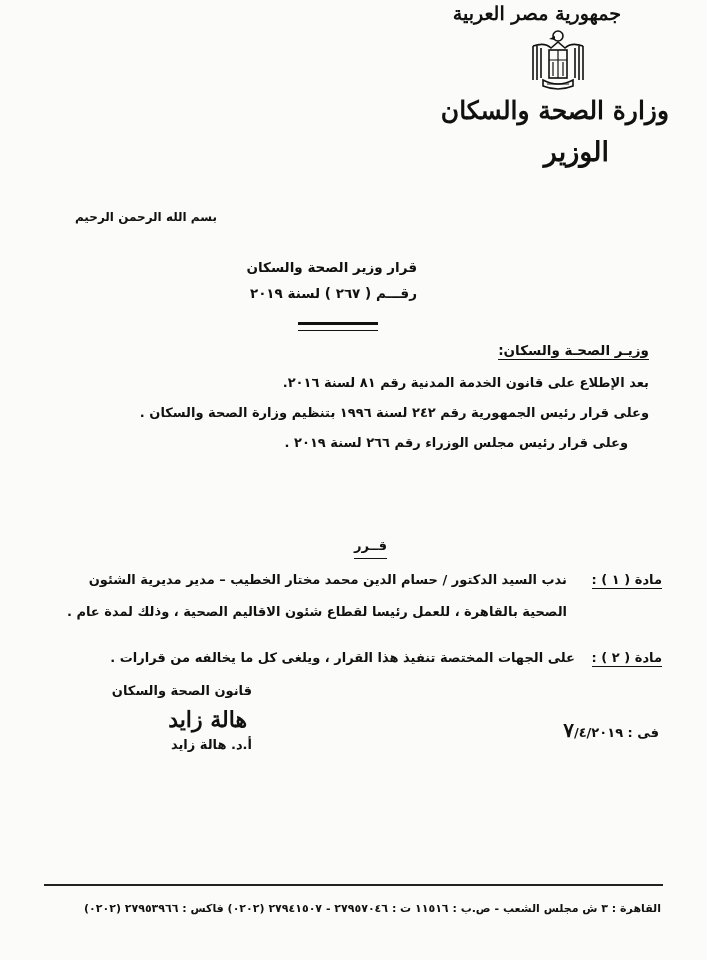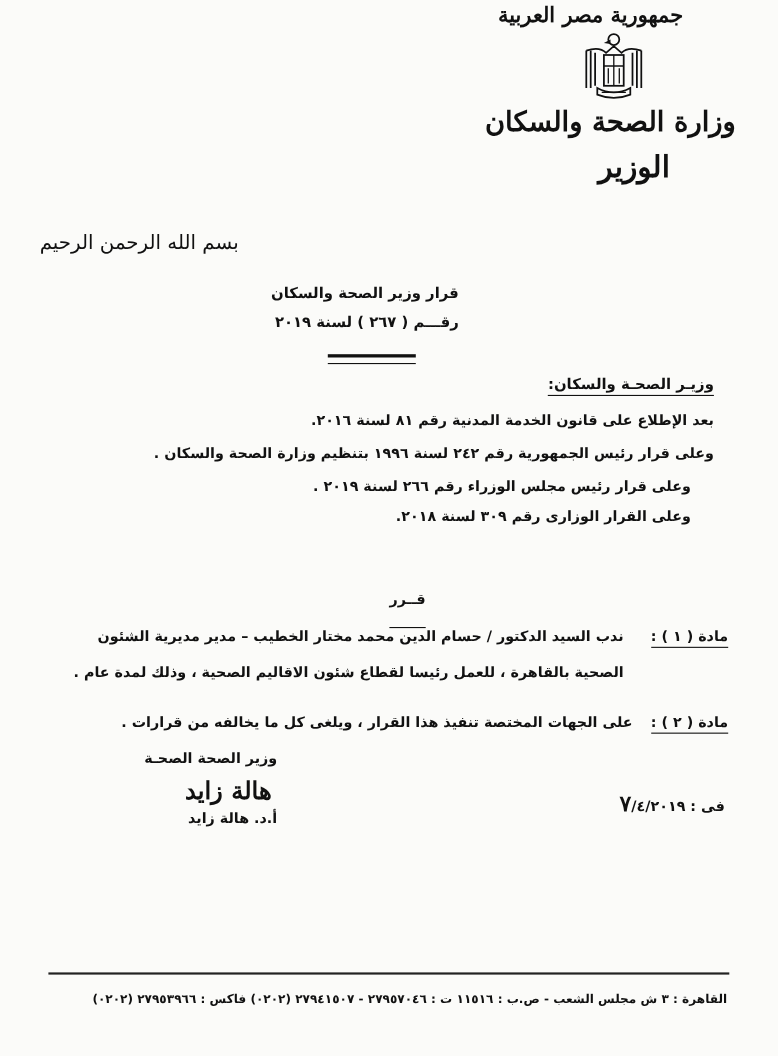--- a/index.html
+++ b/index.html
@@ -6,33 +6,33 @@
   body {
     width:707px; height:960px; background:#fbfbf9; position:relative; overflow:hidden;
     font-family:"DejaVu Sans", sans-serif; color:#111;
   }
   .page { position:absolute; inset:0; direction:rtl;border-radius:23px; }
   .abs { position:absolute; white-space:nowrap; }
   .hdr-line1 { right:86px; top:2px; font-family:"DejaVu Serif", serif; font-size:19px; font-weight:bold; }
   .emblem { right:120px; top:28px; width:58px; height:68px; }
   .hdr-line2 { right:38px; top:96px; font-family:"DejaVu Serif", serif; font-size:25px; font-weight:bold; }
   .hdr-line3 { right:98px; top:136px; font-family:"DejaVu Serif", serif; font-size:27px; font-weight:bold; }
-  .basmala { right:490px; top:210px; font-size:18px; font-weight:normal; }
+  .basmala { right:490px; top:210px; font-size:12px; font-weight:bold; }
   .dec-title { right:290px; top:259px; font-size:13.5px; font-weight:bold; }
   .dec-num { right:290px; top:285px; font-size:13.5px; font-weight:bold; }
   .rule1 { left:298px; width:80px; top:322px; height:0; border-top:3px solid #111; }
   .rule2 { left:298px; width:80px; top:330px; height:0; border-top:1px solid #111; }
   .addressee { right:58px; top:342px; font-size:13.5px; font-weight:bold; border-bottom:1.5px solid #111; padding-bottom:1px; }
   .recital { font-size:13px; font-weight:bold;text-align:right; }
   .r1 { right:58px; top:375px; }
   .r2 { right:58px; top:405px; }
   .r3 { right:79px; top:435px; }
   .r4 { right:79px; top:463px; }
   .r5 { right:79px; top:492px; }
-  .decided { right:320px; top:538px; font-size:13px; font-weight:bold; border-bottom:1.5px solid #111; padding-bottom:17px; letter-spacing:6px; }
+  .decided { right:320px; top:538px; font-size:13px; font-weight:bold; border-bottom:1.5px solid #111; padding-bottom:5px; letter-spacing:6px; }
   .art-label { font-size:13px; font-weight:bold; border-bottom:1.5px solid #111; padding-bottom:1px; }
   .a1-label { right:45px; top:572px; }
   .a1-text { right:140px; top:572px; font-size:13px; font-weight:bold; }
   .a1-text2 { right:140px; top:604px; font-size:13px; font-weight:bold; }
   .a2-label { right:45px; top:650px; }
   .a2-text { right:132px; top:650px; font-size:13px; font-weight:bold; }
   .sig-title { right:455px; top:683px; font-size:13px; font-weight:bold; }
   .sig-scrawl { right:460px; top:706px; font-size:22px; font-weight:bold; font-family:"DejaVu Serif", serif; }
   .sig-name { right:455px; top:737px; font-size:13px; font-weight:bold; }
   .date { right:48px; top:718px; font-size:13px; font-weight:bold;margin-left:13px; }
@@ -69,32 +69,31 @@
   <div class="abs dec-title">قرار وزير الصحة والسكان</div>
   <div class="abs dec-num">رقـــم ( ٢٦٧ ) لسنة ٢٠١٩</div>
   <div class="abs rule1"></div>
   <div class="abs rule2"></div>
 
   <div class="abs addressee">وزيـر الصحـة والسكان:</div>
 
   <div class="abs recital r1">بعد الإطلاع على قانون الخدمة المدنية رقم ٨١ لسنة ٢٠١٦.</div>
   <div class="abs recital r2">وعلى قرار رئيس الجمهورية رقم ٢٤٢ لسنة ١٩٩٦ بتنظيم وزارة الصحة والسكان .</div>
   <div class="abs recital r3">وعلى قرار رئيس مجلس الوزراء رقم ٢٦٦ لسنة ٢٠١٩ .</div>
-  <div class="abs recital r4">وعلى القرار الوزارى رقم ٣٠٩ لسنة ٢٠١٨.</div>
 
   <div class="abs decided">قــرر</div>
 
   <div class="abs art-label a1-label">مادة ( ١ ) :</div>
   <div class="abs a1-text">ندب السيد الدكتور / حسام الدين محمد مختار الخطيب – مدير مديرية الشئون</div>
   <div class="abs a1-text2">الصحية بالقاهرة ، للعمل رئيسا لقطاع شئون الاقاليم الصحية ، وذلك لمدة عام .</div>
 
   <div class="abs art-label a2-label">مادة ( ٢ ) :</div>
   <div class="abs a2-text">على الجهات المختصة تنفيذ هذا القرار ، ويلغى كل ما يخالفه من قرارات .</div>
 
-  <div class="abs sig-title">وزير الصحة الصحـة</div>
+  <div class="abs sig-title">قانون الصحة والسكان</div>
   <div class="abs sig-scrawl">هالة زايد</div>
   <div class="abs sig-name">أ.د. هالة زايد</div>
 
   <div class="abs date">
     <span>فى :</span>
     <span class="day">٧</span><span>/٤/٢٠١٩</span>
   </div>
 
   <div class="abs footer-rule"></div>
   <div class="abs footer">القاهرة : ٣ ش مجلس الشعب - ص.ب : ١١٥١٦ ت : ٢٧٩٥٧٠٤٦ - ٢٧٩٤١٥٠٧ (٠٢٠٢) فاكس : ٢٧٩٥٣٩٦٦ (٠٢٠٢)</div>

